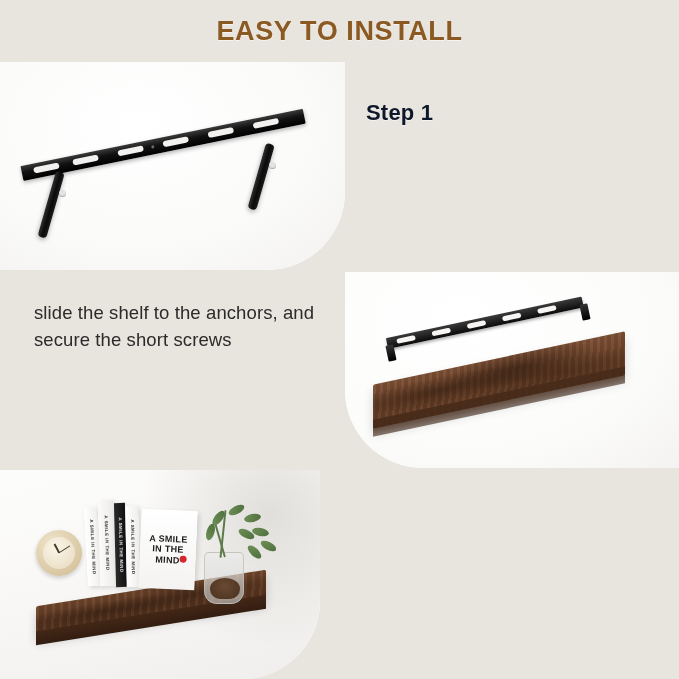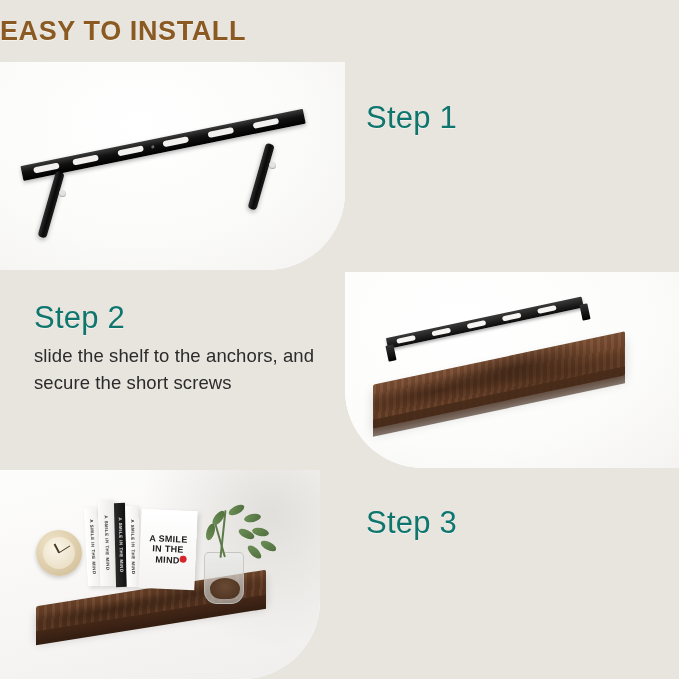--- a/index.html
+++ b/index.html
@@ -7,35 +7,35 @@
   body {
     background:#e8e4de;
     font-family:"Liberation Sans", sans-serif;
     overflow:hidden;
     position:relative;
   }
 
   
   .title-bar{
     position:absolute; top:0; left:0; width:679px; height:62px;
-    display:flex; align-items:center; justify-content:flex-start;
+    display:flex; align-items:center; justify-content:center;
   }
   .title-bar h1{
     font-size:27px; font-weight:bold; letter-spacing:0.6px;
     color:#8a5a22; text-transform:uppercase;
     text-shadow:0 1px 0 rgba(255,255,255,.55);
   }
 
   
   .photo{
     position:absolute; background:#ffffff; overflow:hidden;
   }
   .textblock{ position:absolute; }
   .step-head{
-    font-size:31px; font-weight:normal; color:#0f766e; margin-bottom:7px;
+    font-size:22px; font-weight:bold; color:#0f172a; margin-bottom:7px;
     letter-spacing:.2px; text-shadow:0 1px 0 rgba(255,255,255,.5);
   }
   .step-body{
     font-size:18.5px; line-height:1.45; color:#2b2b2b; letter-spacing:.1px;
   }
 
   
   #panel1{ left:0; top:62px; width:345px; height:208px; border-bottom-right-radius:78px; }
   #text1 { left:366px; top:100px; width:300px; }
 
@@ -262,21 +262,20 @@
     <span class="slot s2"></span>
     <span class="slot s3"></span>
     <span class="slot s4"></span>
     <span class="slot s5"></span>
   </div>
   <span class="p2-tab t1"></span>
   <span class="p2-tab t2"></span>
 </div>
 
 <div class="textblock" id="text2">
-  <div class="step-head">Step 2</div>
   <div class="step-body">slide the shelf to the anchors, and secure the short screws</div>
 </div>
 
 <div class="photo" id="panel3">
   <div class="p3-scene"></div>
   <div class="p3-wallshadow"></div>
 
   <div class="p3-board">
     <span class="grain"></span>
   </div>
@@ -316,14 +315,13 @@
   <span class="leaf l2"></span>
   <span class="leaf l3"></span>
   <span class="leaf l4"></span>
   <span class="leaf l5"></span>
   <span class="leaf l6"></span>
   <span class="leaf l7"></span>
   <span class="leaf l8"></span>
 </div>
 
 <div class="textblock" id="text3">
-  <div class="step-head">Step 3</div>
 </div>
 
 </body></html>

